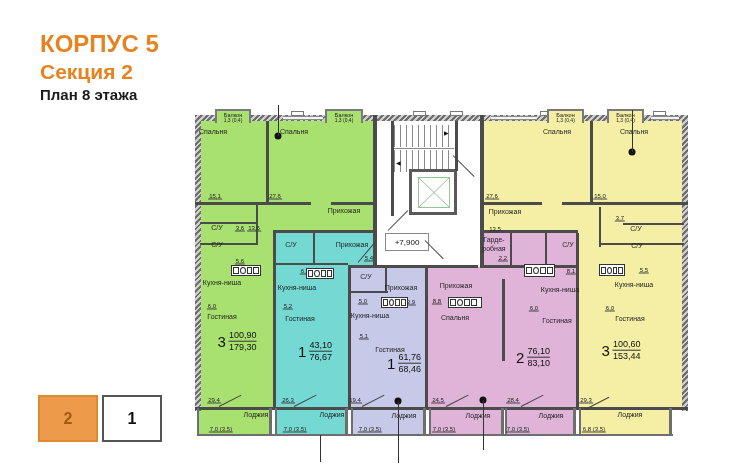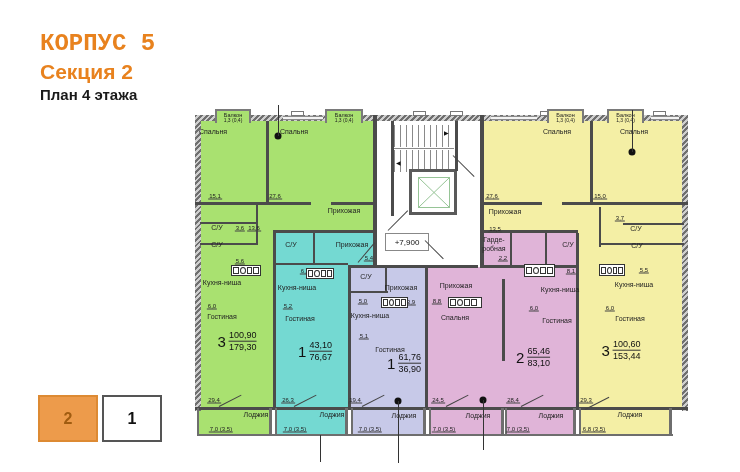--- a/index.html
+++ b/index.html
@@ -1,19 +1,19 @@
 <!DOCTYPE html>
 <html><head>
 <meta charset="utf-8">
 <style>
   html,body{margin:0;padding:0;}
   body{width:740px;height:472px;position:relative;background:#ffffff;
        font-family:"Liberation Sans","DejaVu Sans",sans-serif;overflow:hidden;}
   .hdr{position:absolute;left:40px;font-weight:bold;}
-  #h-building{top:30px;font-size:24px;font-family:Liberation Mono, monospace;}
+  #h-building{top:30px;font-size:24px;}
   #h-section{top:60px;font-size:21px;}
   #h-floor{top:86px;font-size:15px;color:#1a1a1a;}
   #plan{position:absolute;left:195px;top:105px;width:500px;height:367px;}
   .region{position:absolute;}
   .wall{position:absolute;background:#4b4b4b;}
   .wallh{position:absolute;background:repeating-linear-gradient(135deg,#6f6f6f 0 2px,#cfcfcf 2px 4px);}
   .wallt{position:absolute;background:#6e6e6e;}
   .win{position:absolute;background:#f2f2f2;border-top:1px solid #8a8a8a;border-bottom:1px solid #8a8a8a;box-sizing:border-box;}
   .vent{position:absolute;background:#fff;border:1px solid #777;box-sizing:border-box;}
   .lbl{position:absolute;transform:translate(-50%,-50%);white-space:nowrap;color:#222;}
@@ -43,21 +43,21 @@
   #legend{position:absolute;left:38px;top:395px;display:flex;gap:4px;}
   .lgbox{width:60px;height:47px;border:2px solid #555;box-sizing:border-box;display:flex;align-items:center;justify-content:center;
          font-size:16px;font-weight:bold;background:#fff;color:#111;}
   .lgbox.on{border-color:#dd8a33;color:#a05c10;}
 </style>
 </head>
 <body>
 
 <div class="hdr" id="h-building" style="color: rgb(232, 130, 30);">КОРПУС 5</div>
 <div class="hdr" id="h-section" style="color: rgb(232, 130, 30);">Секция 2</div>
-<div class="hdr" id="h-floor">План 4 этажа</div>
+<div class="hdr" id="h-floor">План 8 этажа</div>
 
 <div id="plan">
 
   <div class="region" style="left: 0px; top: 13px; width: 180px; height: 114px; background: rgb(169, 225, 112);"></div>
   <div class="region" style="left: 0px; top: 127px; width: 80px; height: 176px; background: rgb(169, 225, 112);"></div>
   <div class="region" style="left: 2px; top: 303px; width: 73px; height: 27px; background: rgb(169, 225, 112);"></div>
   <div class="region" style="left: 80px; top: 127px; width: 100px; height: 35px; background: rgb(116, 217, 210);"></div>
   <div class="region" style="left: 80px; top: 162px; width: 73px; height: 141px; background: rgb(116, 217, 210);"></div>
   <div class="region" style="left: 82px; top: 303px; width: 69px; height: 27px; background: rgb(116, 217, 210);"></div>
   <div class="region" style="left: 156px; top: 162px; width: 75px; height: 141px; background: rgb(199, 201, 232);"></div>
@@ -247,27 +247,27 @@
       <span class="rn">1</span>
       <span class="fr">
         <span class="tp">43,10</span>
         <span>76,67</span>
       </span>
     </div>
     <div class="apt" style="left: 209px; top: 258px;">
       <span class="rn">1</span>
       <span class="fr">
         <span class="tp">61,76</span>
-        <span>36,90</span>
+        <span>68,46</span>
       </span>
     </div>
     <div class="apt" style="left: 338px; top: 252px;">
       <span class="rn">2</span>
       <span class="fr">
-        <span class="tp">65,46</span>
+        <span class="tp">76,10</span>
         <span>83,10</span>
       </span>
     </div>
     <div class="apt" style="left: 426px; top: 245px;">
       <span class="rn">3</span>
       <span class="fr">
         <span class="tp">100,60</span>
         <span>153,44</span>
       </span>
     </div>

